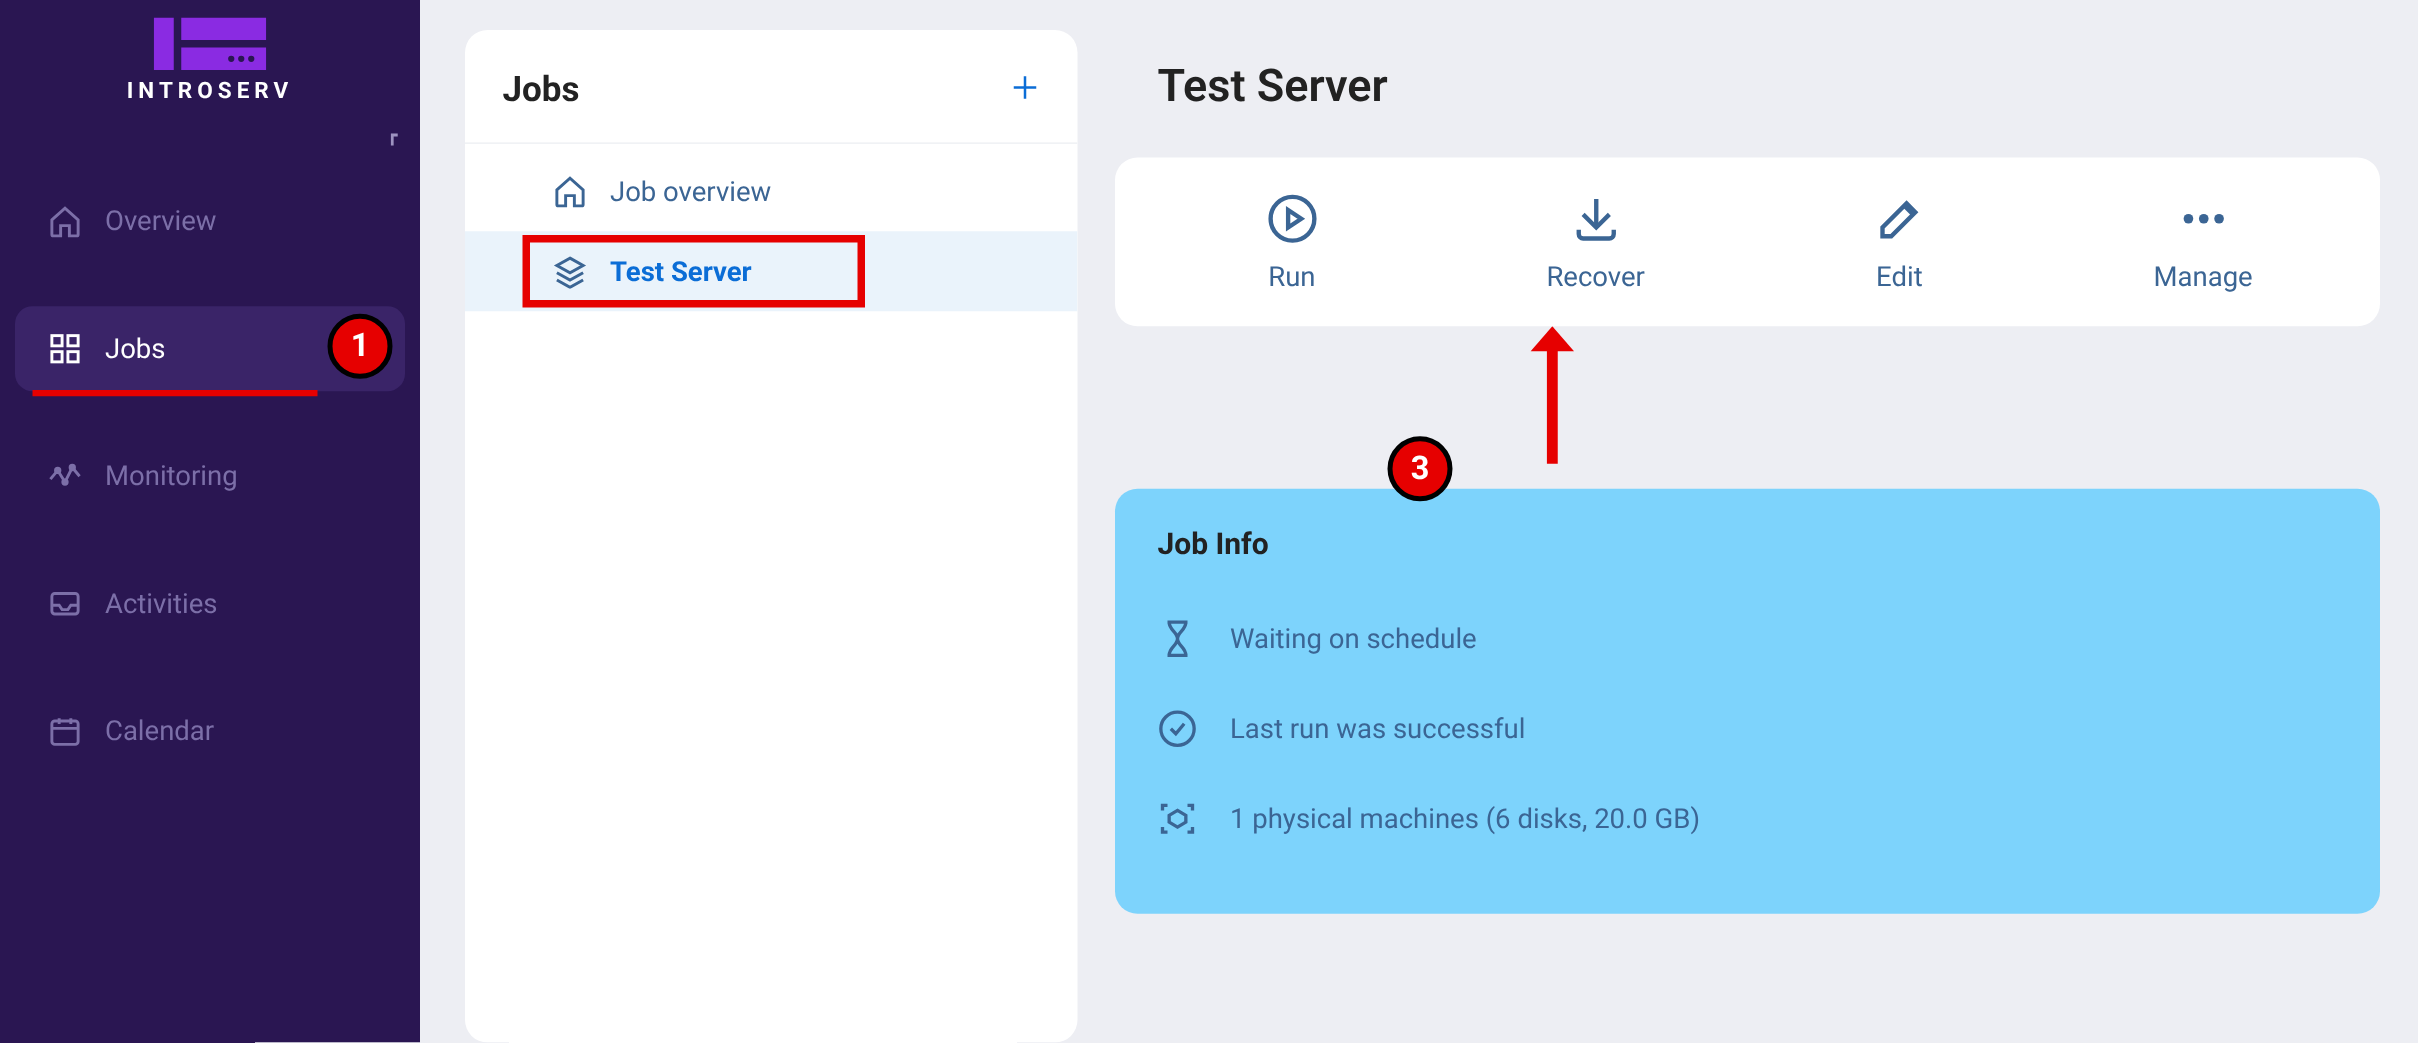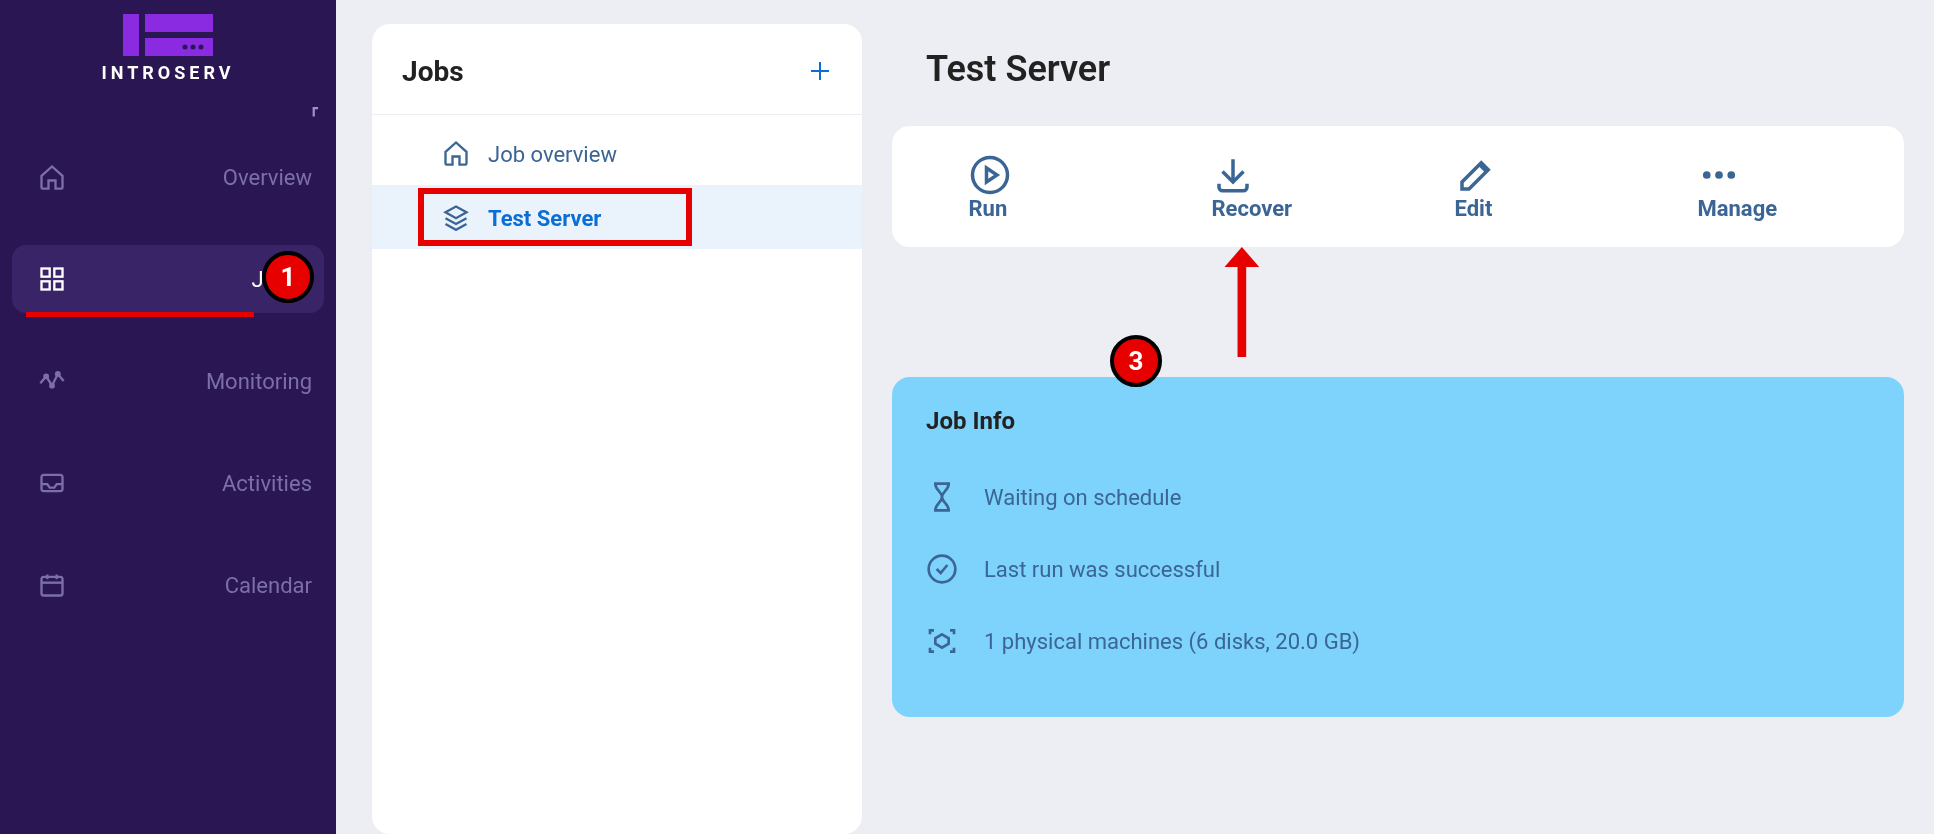--- a/index.html
+++ b/index.html
@@ -48,26 +48,26 @@
   }
   .nav {
     display: flex;
     flex-direction: column;
     gap: 34px;
     padding: 20px 0 0 0;
   }
   .nav-item {
     display: flex;
     align-items: center;
+    gap: 18px;
     padding: 20px 24px 20px 38px;
     font-size: 22px;
     color: #7c6fa8;
     cursor: pointer;
     position: relative;
-    justify-content: space-between;
   }
   .nav-item.active {
     background: #3a2468;
     border-radius: 14px;
     margin: 0 12px;
     padding-left: 26px;
     color: #ffffff;
   }
   .nav-item .icon {
     width: 28px;
@@ -164,25 +164,26 @@
     border-radius: 18px;
     display: flex;
     justify-content: space-around;
     align-items: center;
     padding: 28px 20px 26px 20px;
     position: relative;
   }
   .action-item {
     display: flex;
     flex-direction: column;
+    align-items: center;
+    gap: 14px;
     color: #3b6594;
     font-size: 22px;
     cursor: pointer;
     min-width: 130px;
-    font-weight: bold;
   }
   .action-item .icon { width: 42px; height: 42px; }
 
   .info-card {
     background: #7dd3fc;
     border-radius: 18px;
     margin-top: 34px;
     padding: 30px 34px 40px 34px;
   }
   .info-card h3 {

